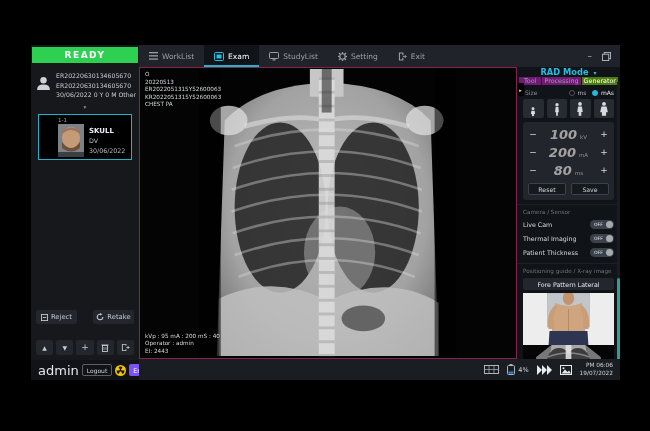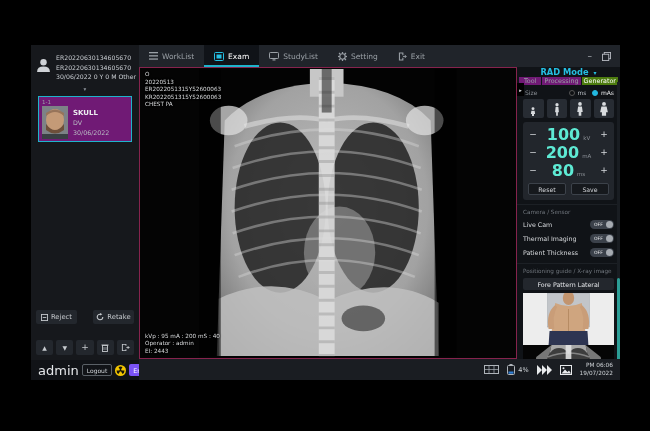--- a/index.html
+++ b/index.html
@@ -5,21 +5,21 @@
   * { margin:0; padding:0; box-sizing:border-box; font-family:"DejaVu Sans","Liberation Sans",sans-serif; }
   html,body { width:650px; height:431px; background:#000; overflow:hidden; }
   .app { position:absolute; left:31px; top:45px; width:589px; height:335px; background:#0c0e11; display:flex; }
 
   
   .sidebar { width:108px; background:#16181c; display:flex; flex-direction:column; }
   .ready { height:16px; margin:2px 1px 0 1px; background:#2ed052; color:#fff; font-size:9px; font-weight:bold; letter-spacing:1.5px; display:flex; align-items:center; justify-content:center; }
   .patient { display:flex; gap:5px; padding:8px 4px 3px 5px; align-items:center; }
   .patient-lines div { font-size:6.2px; color:#c9cdd2; line-height:9.5px; white-space:nowrap; }
   .collapse { text-align:center; color:#8a9097; font-size:5.5px; padding:1px 0 3px 0; }
-  .thumb-card { margin:1px 7px; border:1px solid #1fb3cc; padding:2px 3px; background:#701a75; }
+  .thumb-card { margin:1px 7px; border:1px solid #1fb3cc; padding:2px 19px; background:#000000; }
   .thumb-idx { font-size:5.5px; color:#9aa0a6; }
   .thumb-row { display:flex; gap:5px; margin-top:1px; }
   .thumb-photo { width:26px; height:33px; flex:none; }
   .thumb-meta { padding-top:2px; }
   .thumb-meta .t1 { font-size:7px; color:#eceef0; font-weight:bold; line-height:10px; }
   .thumb-meta .t2 { font-size:6.3px; color:#b9bec4; line-height:10px; }
   .spacer { flex:1; }
   .action-row { display:flex; gap:16px; margin:0 5px 16px 5px; }
   .btn-dark { flex:1; height:14px; background:#23272d; border-radius:2px; display:flex; align-items:center; justify-content:center; gap:3px; font-size:6.8px; color:#c6cace; }
   .tool-row { display:flex; gap:3px; margin:0 5px 5px 5px; }
@@ -60,21 +60,21 @@
   .radio + .radio { margin-left:6px; }
   .radio-dot { width:6px; height:6px; border-radius:50%; background:#0d0f12; border:1px solid #555; }
   .radio-dot.sel { background:#22b8e0; border-color:#22b8e0; }
   .radio .sel-label { color:#e8eaec; }
   .size-btns { display:flex; gap:3px; padding:0 6px 4px 6px; }
   .size-btn { flex:1; height:19px; background:#272c33; border-radius:2px; display:flex; align-items:flex-end; justify-content:center; padding-bottom:2px; }
   .gen-card { margin:0 6px; background:#22262c; border-radius:3px; padding:3px 5px 5px 5px; }
   .gen-row { display:flex; align-items:center; height:18px; }
   .gen-step { width:10px; text-align:center; color:#d6d9dd; font-size:9px; }
   .gen-mid { flex:1; display:flex; align-items:baseline; justify-content:center; gap:3px; }
-  .gen-val { font-size:16px; color:#5eead4; font-weight:bold; }
+  .gen-val { font-size:13px; color:#a3a3a3; font-weight:bold;font-style:italic; }
   .gen-unit { font-size:5.5px; color:#8b9096; }
   .gen-btns { display:flex; gap:5px; margin-top:4px; }
   .gen-btn { flex:1; height:12px; background:#16191d; border:1px solid #3c424a; border-radius:2px; font-size:6.2px; color:#d2d5d9; display:flex; align-items:center; justify-content:center; }
   .section-label { font-size:5.7px; color:#70767d; padding:4px 6px 2px 6px; border-top:1px solid #1c2025; margin-top:4px; }
   .toggle-row { display:flex; align-items:center; padding:2.5px 6px; }
   .toggle-label { font-size:6.3px; color:#d8dbde; }
   .toggle { margin-left:auto; width:24px; height:9px; background:#3b414a; border-radius:5px; position:relative; display:flex; align-items:center; }
   .toggle-txt { font-size:4.5px; color:#e8eaec; margin-left:4px; }
   .toggle-knob { position:absolute; right:1px; top:1px; width:7px; height:7px; border-radius:50%; background:#a6abb1; }
   .preset-btn { margin:2px 6px 3px 6px; height:12px; background:#23272d; border-radius:2px; font-size:6.3px; color:#e4e6e9; display:flex; align-items:center; justify-content:center; flex:none; }
@@ -88,20 +88,21 @@
   .statusbar { height:21px; background:#1a1d22; display:flex; align-items:center; justify-content:flex-end; gap:8px; padding:0 7px; }
   .batt-pct { font-size:6.5px; color:#cfd3d7; margin-left:-5px; }
   .time-block { text-align:right; font-size:5.8px; color:#cfd3d7; line-height:7.2px; }
 </style>
 </head>
 <body>
 
 <div class="app">
 
   <div class="sidebar">
+    <div class="ready">READY</div>
 
     <div class="patient">
       <span>
         <svg width="15" height="15" viewBox="0 0 14 14">
             <circle cx="7" cy="4" r="3" fill="#cfd2d6"></circle>
             <path d="M1,13 Q1,8 7,8 Q13,8 13,13 Z" fill="#cfd2d6"></path>
           </svg>
       </span>
       <div class="patient-lines">
         <div>ER20220630134605670</div>

